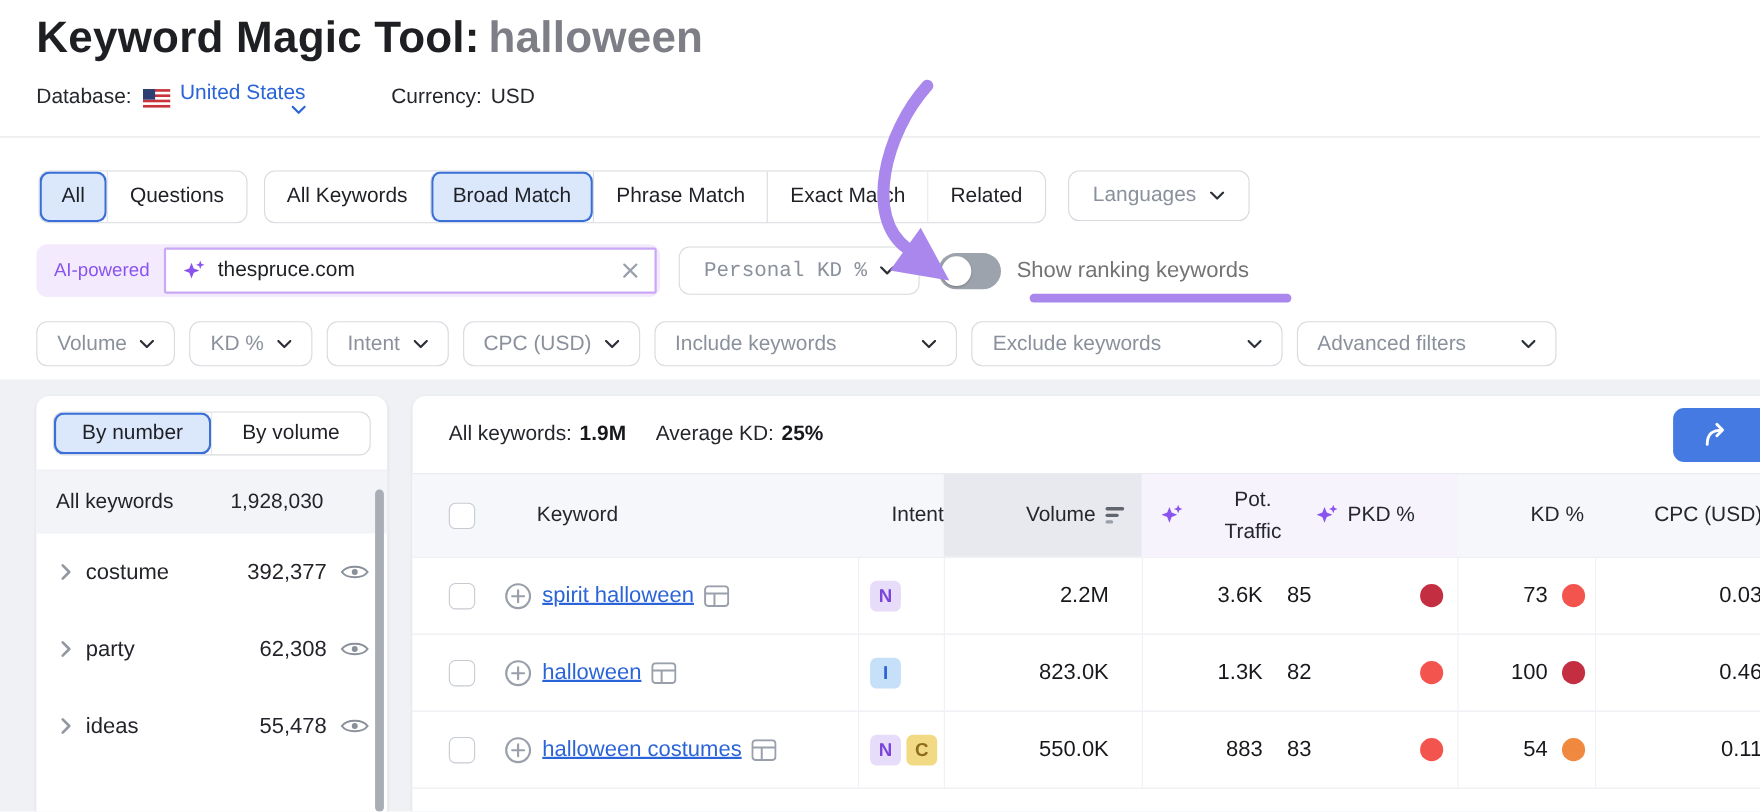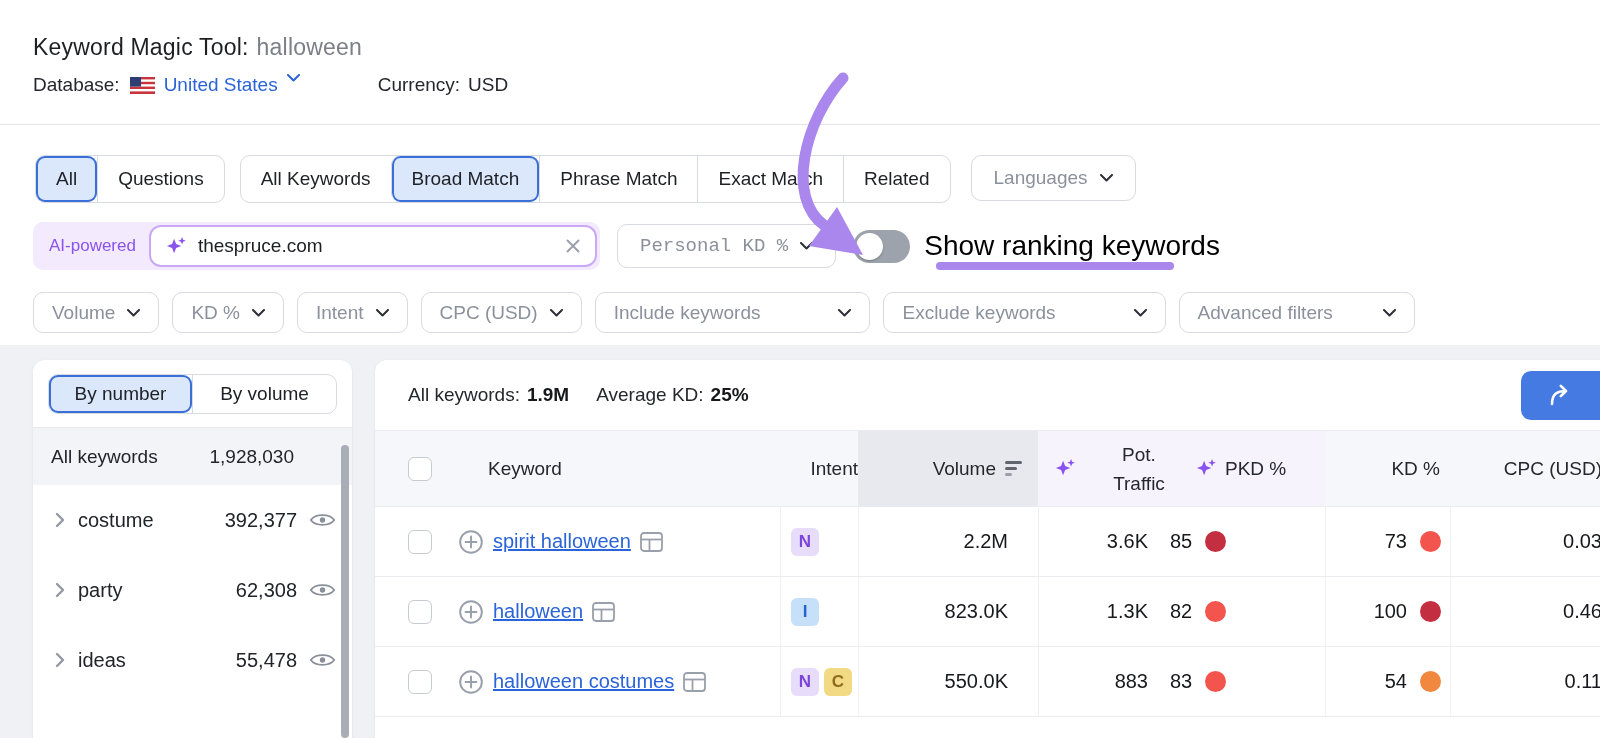--- a/index.html
+++ b/index.html
@@ -1,53 +1,53 @@
 <!DOCTYPE html>
 <html style="--accent-purple: #8a53f0; --annotation-purple: #a987ec; --ai-bg: #f3ebfd; --ai-border: #c9a9f5; --link-blue: #2a64d8; --selected-border: #3a6fd8; --selected-bg: #dbe7fa; --share-blue: #447ae2; --toggle-gray: #9da3ac; --kd-very-hard: #c42e41; --kd-hard: #f4544e; --kd-difficult: #f0883f; --intent-n-bg: #e7dcfa; --intent-n-fg: #7a45d8; --intent-i-bg: #c5e0f8; --intent-i-fg: #2a61d5; --intent-c-bg: #f2d983; --intent-c-fg: #8f6c1f;"><head>
 <meta charset="utf-8">
 <style>
   * { margin:0; padding:0; box-sizing:border-box; }
   html,body { width:1600px; height:738px; }
   body { font-family:"Liberation Sans", sans-serif; background:#fff; overflow:hidden; color:#1d1f23; }
   .page { position:relative; width:1600px; height:738px; background:#fff; overflow:hidden; }
 
   
-  .hdr-title { position:absolute; left:33px; top:34px; font-size:23px; font-weight:400; letter-spacing:.2px; }
+  .hdr-title { position:absolute; left:33px; top:12px; font-size:40px; font-weight:700; letter-spacing:.2px; }
   .hdr-title .query { color:#7d7e86; margin-left:8px; }
   .meta-row { position:absolute; left:33px; top:74px; display:flex; align-items:center; font-size:19px; color:#25272d; }
   .meta-label { margin-right:10px; }
   .flag { margin-right:9px; display:inline-block; }
-  .db-link { display:flex; align-items:flex-start; color:var(--link-blue); cursor:pointer; }
+  .db-link { display:flex; align-items:flex-end; color:var(--link-blue); cursor:pointer;flex-direction:column; }
   .db-link .chev { margin-left:9px; }
   .currency { margin-left:78px; }
   .currency b { font-weight:400; margin-left:8px; }
   .top-divider { position:absolute; left:0; top:124px; width:1600px; height:1px; background:#e4e5e9; }
 
   
   .tabs-row { position:absolute; left:35px; top:155px; display:flex; align-items:flex-start; gap:15px; }
   .seg { display:flex; border:1px solid #d7dade; border-radius:10px; background:#fff; }
   .seg-item { padding:0 20px; height:46px; display:flex; align-items:center; font-size:19px; color:#1e2026; cursor:pointer; border-left:1px solid #d7dade; white-space:nowrap; }
   .seg-item:first-child { border-left:none; border-radius:10px 0 0 10px; }
   .seg-item:last-child { border-radius:0 10px 10px 0; }
   .seg-item.selected { background:var(--selected-bg); box-shadow:inset 0 0 0 2px var(--selected-border); border-radius:9px; }
   .drop-btn { height:46px; border:1px solid #d7dade; border-radius:10px; background:#fff; display:flex; align-items:center; padding:0 18px; font-size:19px; color:#8b919c; cursor:pointer; white-space:nowrap; }
   .drop-btn .chev { margin-left:12px; color:#2b2f36; }
   .languages-btn { margin-left:5px; padding:0 22px; }
 
   
   .ai-row { position:absolute; left:33px; top:222px; display:flex; align-items:center; }
   .ai-wrap { display:flex; align-items:center; width:567px; height:48px; background:var(--ai-bg); border-radius:10px; padding-left:16px; }
   .ai-label { font-size:17px; color:var(--accent-purple); margin-right:13px; white-space:nowrap; }
-  .ai-input-box { flex:1; height:42px; margin-right:3px; background:#fff; border:2px solid var(--ai-border); border-radius:12px; display:flex; align-items:center; padding:0 14px; }
+  .ai-input-box { flex:1; height:42px; margin-right:3px; background:#fff; border:2px solid var(--ai-border); border-radius:2px; display:flex; align-items:center; padding:0 14px; }
   .ai-input-box input { flex:1; border:none; outline:none; font-size:19px; color:#1d1f23; font-family:"Liberation Sans",sans-serif; margin-left:10px; background:transparent; }
   .pkd-btn { margin-left:17px; height:44px; padding:0 22px;font-family:Liberation Mono, monospace; }
   .toggle { position:relative; margin-left:17px; width:57px; height:33px; background:var(--toggle-gray); border-radius:17px; cursor:pointer; flex:none; }
   .toggle .knob { position:absolute; left:3px; top:3px; width:27px; height:27px; border-radius:50%; background:#fff; box-shadow:0 1px 2px rgba(0,0,0,.25); }
   .show-wrap { position:relative; margin-left:14px; }
-  .show-label { font-size:28px; color:#000000; white-space:nowrap; }
+  .show-label { font-size:20px; color:#737373; white-space:nowrap; }
   .show-underline { position:absolute; left:12px; top:32px; width:238px; height:8px; border-radius:4px; background:var(--annotation-purple); }
 
   
   .filters-row { position:absolute; left:33px; top:292px; display:flex; gap:13px; }
   .filters-row .drop-btn { height:41px; }
 
   
   .content-bg { position:absolute; left:0; top:345px; width:1600px; height:393px; background:#eff1f5; }
   .card { position:absolute; background:#fff; box-shadow:0 1px 3px rgba(25,28,40,.08); }
 
@@ -91,21 +91,21 @@
   .sort-icon i:nth-child(3){ width:7px; background:#9aa0ab; }
 
   .trow { display:flex; height:70px; border-top:1px solid #eaecf0; font-size:20px; color:#17181c; background:#fff; }
   .td { display:flex; align-items:center; }
   .td-cb { width:70px; padding-left:33px; }
   .td-kw { width:335px; padding-left:13px; }
   .td-kw .kw-link { color:var(--link-blue); text-decoration:underline; margin:0 9px; cursor:pointer; white-space:nowrap; }
   .td-intent { width:78px; padding-left:10px; gap:5px; border-left:1px solid #eef0f3; }
   .td-volume { width:180px; justify-content:flex-end; padding-right:30px; border-left:1px solid #eef0f3;text-align:center; }
   .td-pot { width:132px; justify-content:flex-end; padding-right:22px; border-left:1px solid #eef0f3; }
-  .td-pkd { width:155px; justify-content:flex-start; padding-right:13px; }
+  .td-pkd { width:155px; justify-content:space-between; padding-right:13px; }
   .td-kd { width:125px; justify-content:flex-end; padding-right:9px; border-left:1px solid #eef0f3; }
   .td-cpc { flex:1; justify-content:flex-end; padding-right:23px; border-left:1px solid #eef0f3; }
   .row-stub { height:22px; border-top:1px solid #eaecf0; background:#fff; }
 
   .checkbox { width:24px; height:24px; border:1.5px solid #c6cad2; border-radius:6px; background:#fff; cursor:pointer; flex:none; }
   .badge { width:28px; height:28px; border-radius:6px; display:flex; align-items:center; justify-content:center; font-size:17px; font-weight:700; }
   .badge[data-intent="N"] { background:var(--intent-n-bg); color:var(--intent-n-fg); }
   .badge[data-intent="I"] { background:var(--intent-i-bg); color:var(--intent-i-fg); }
   .badge[data-intent="C"] { background:var(--intent-c-bg); color:var(--intent-c-fg); }
   .dot { width:21px; height:21px; border-radius:50%; margin-left:13px; flex:none; }

